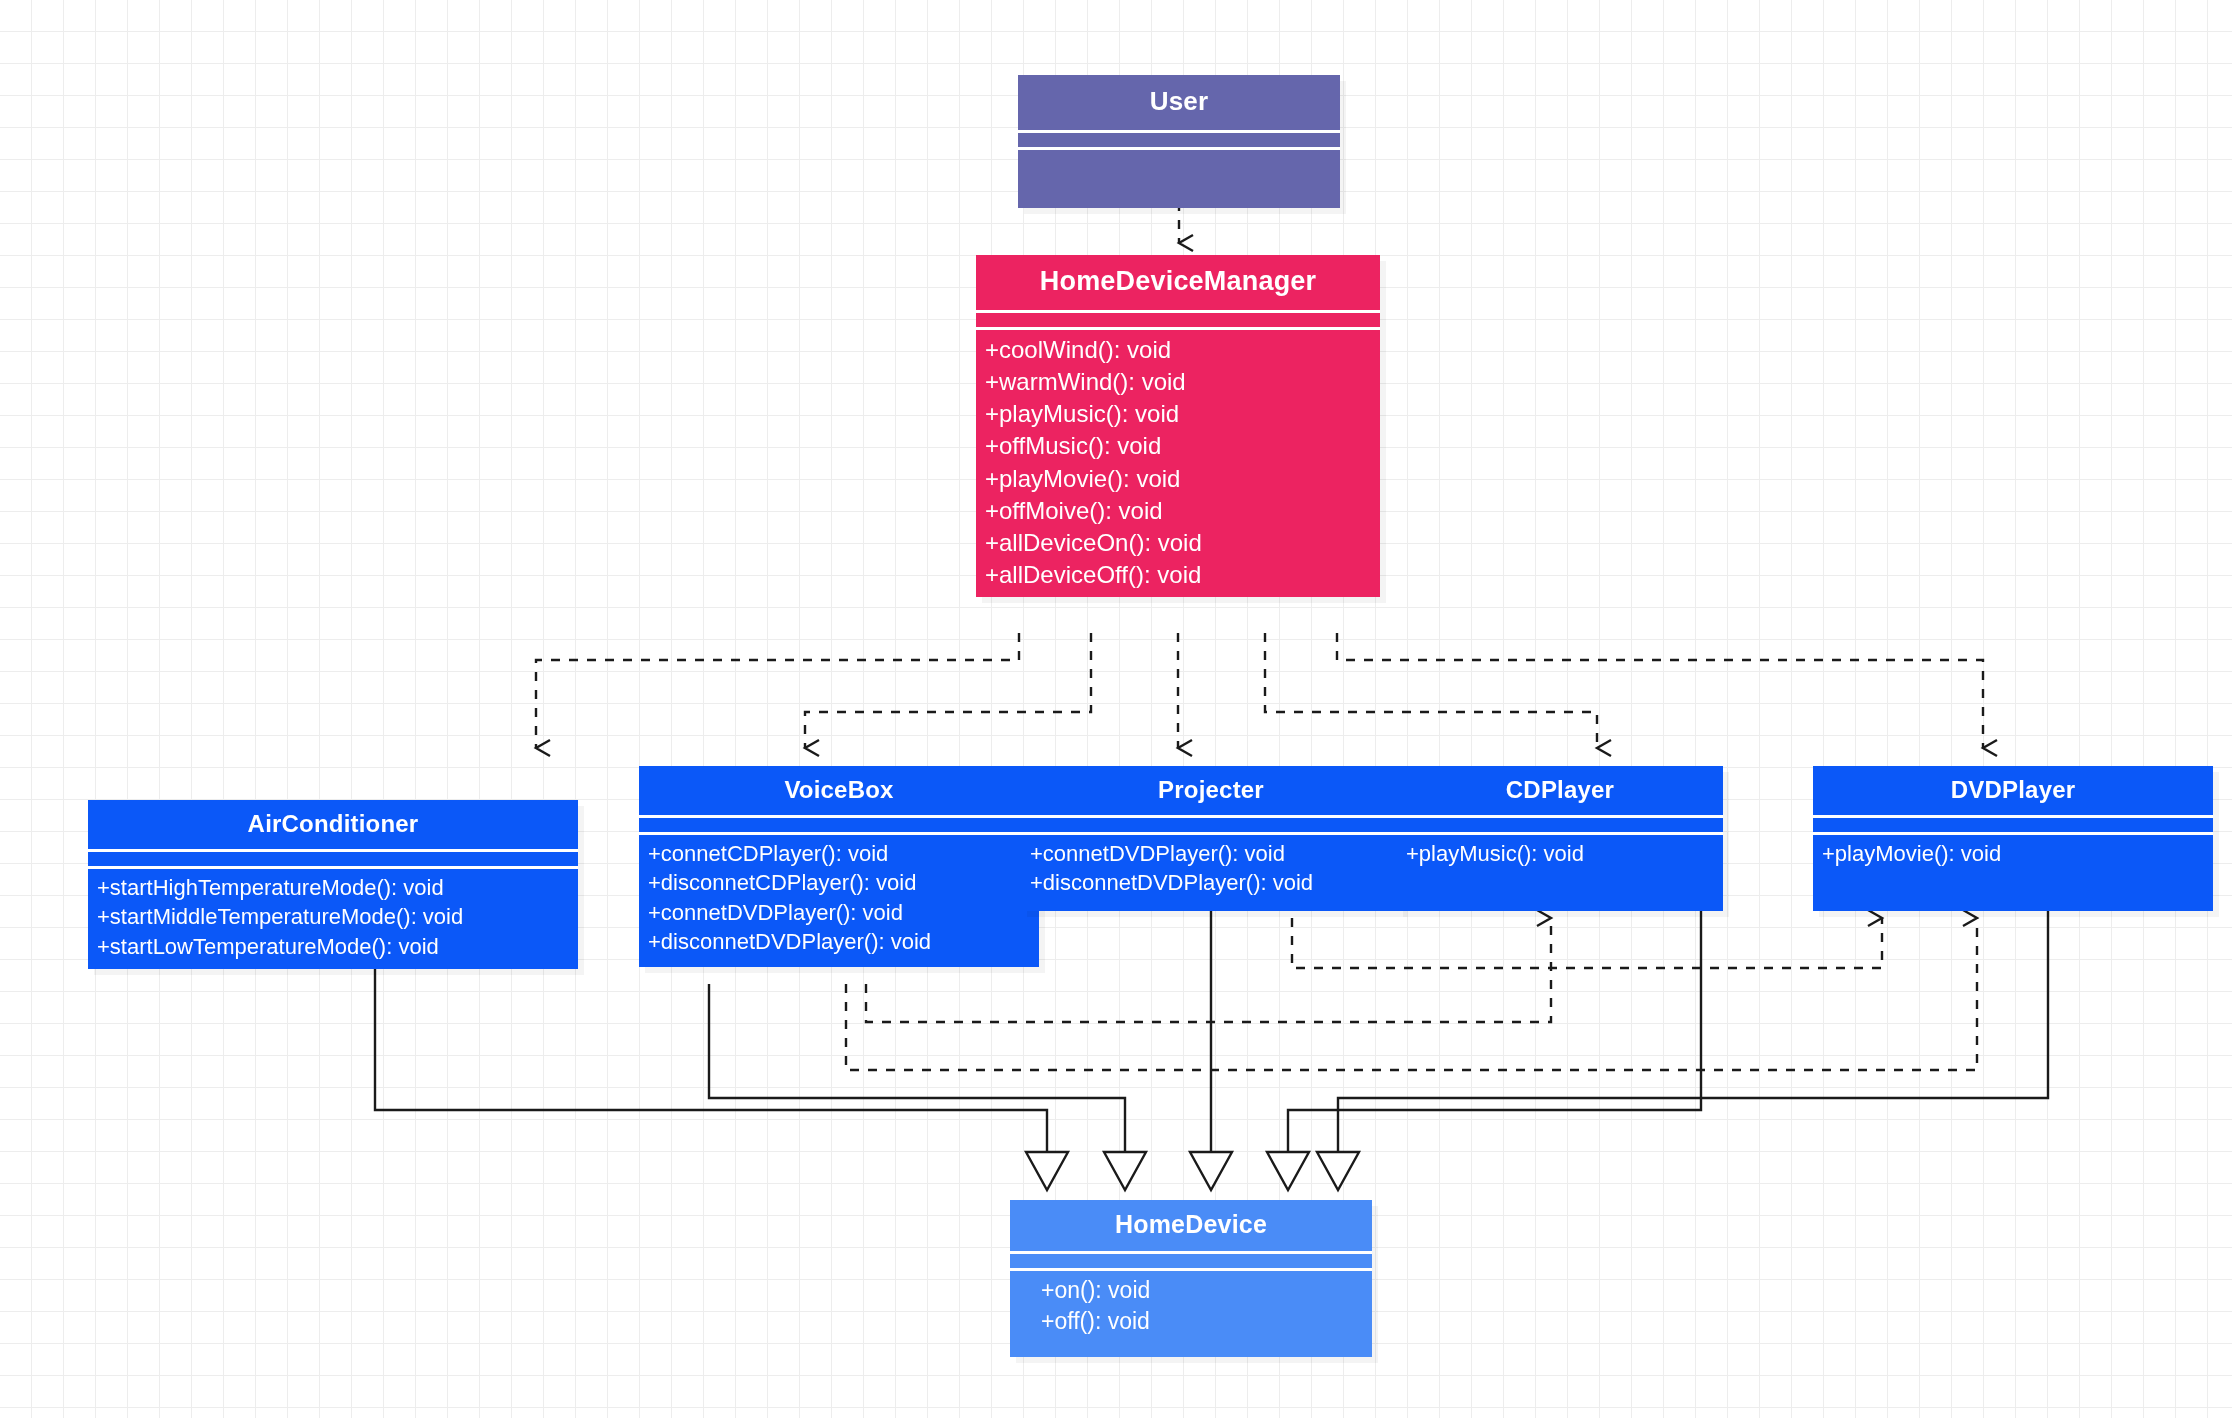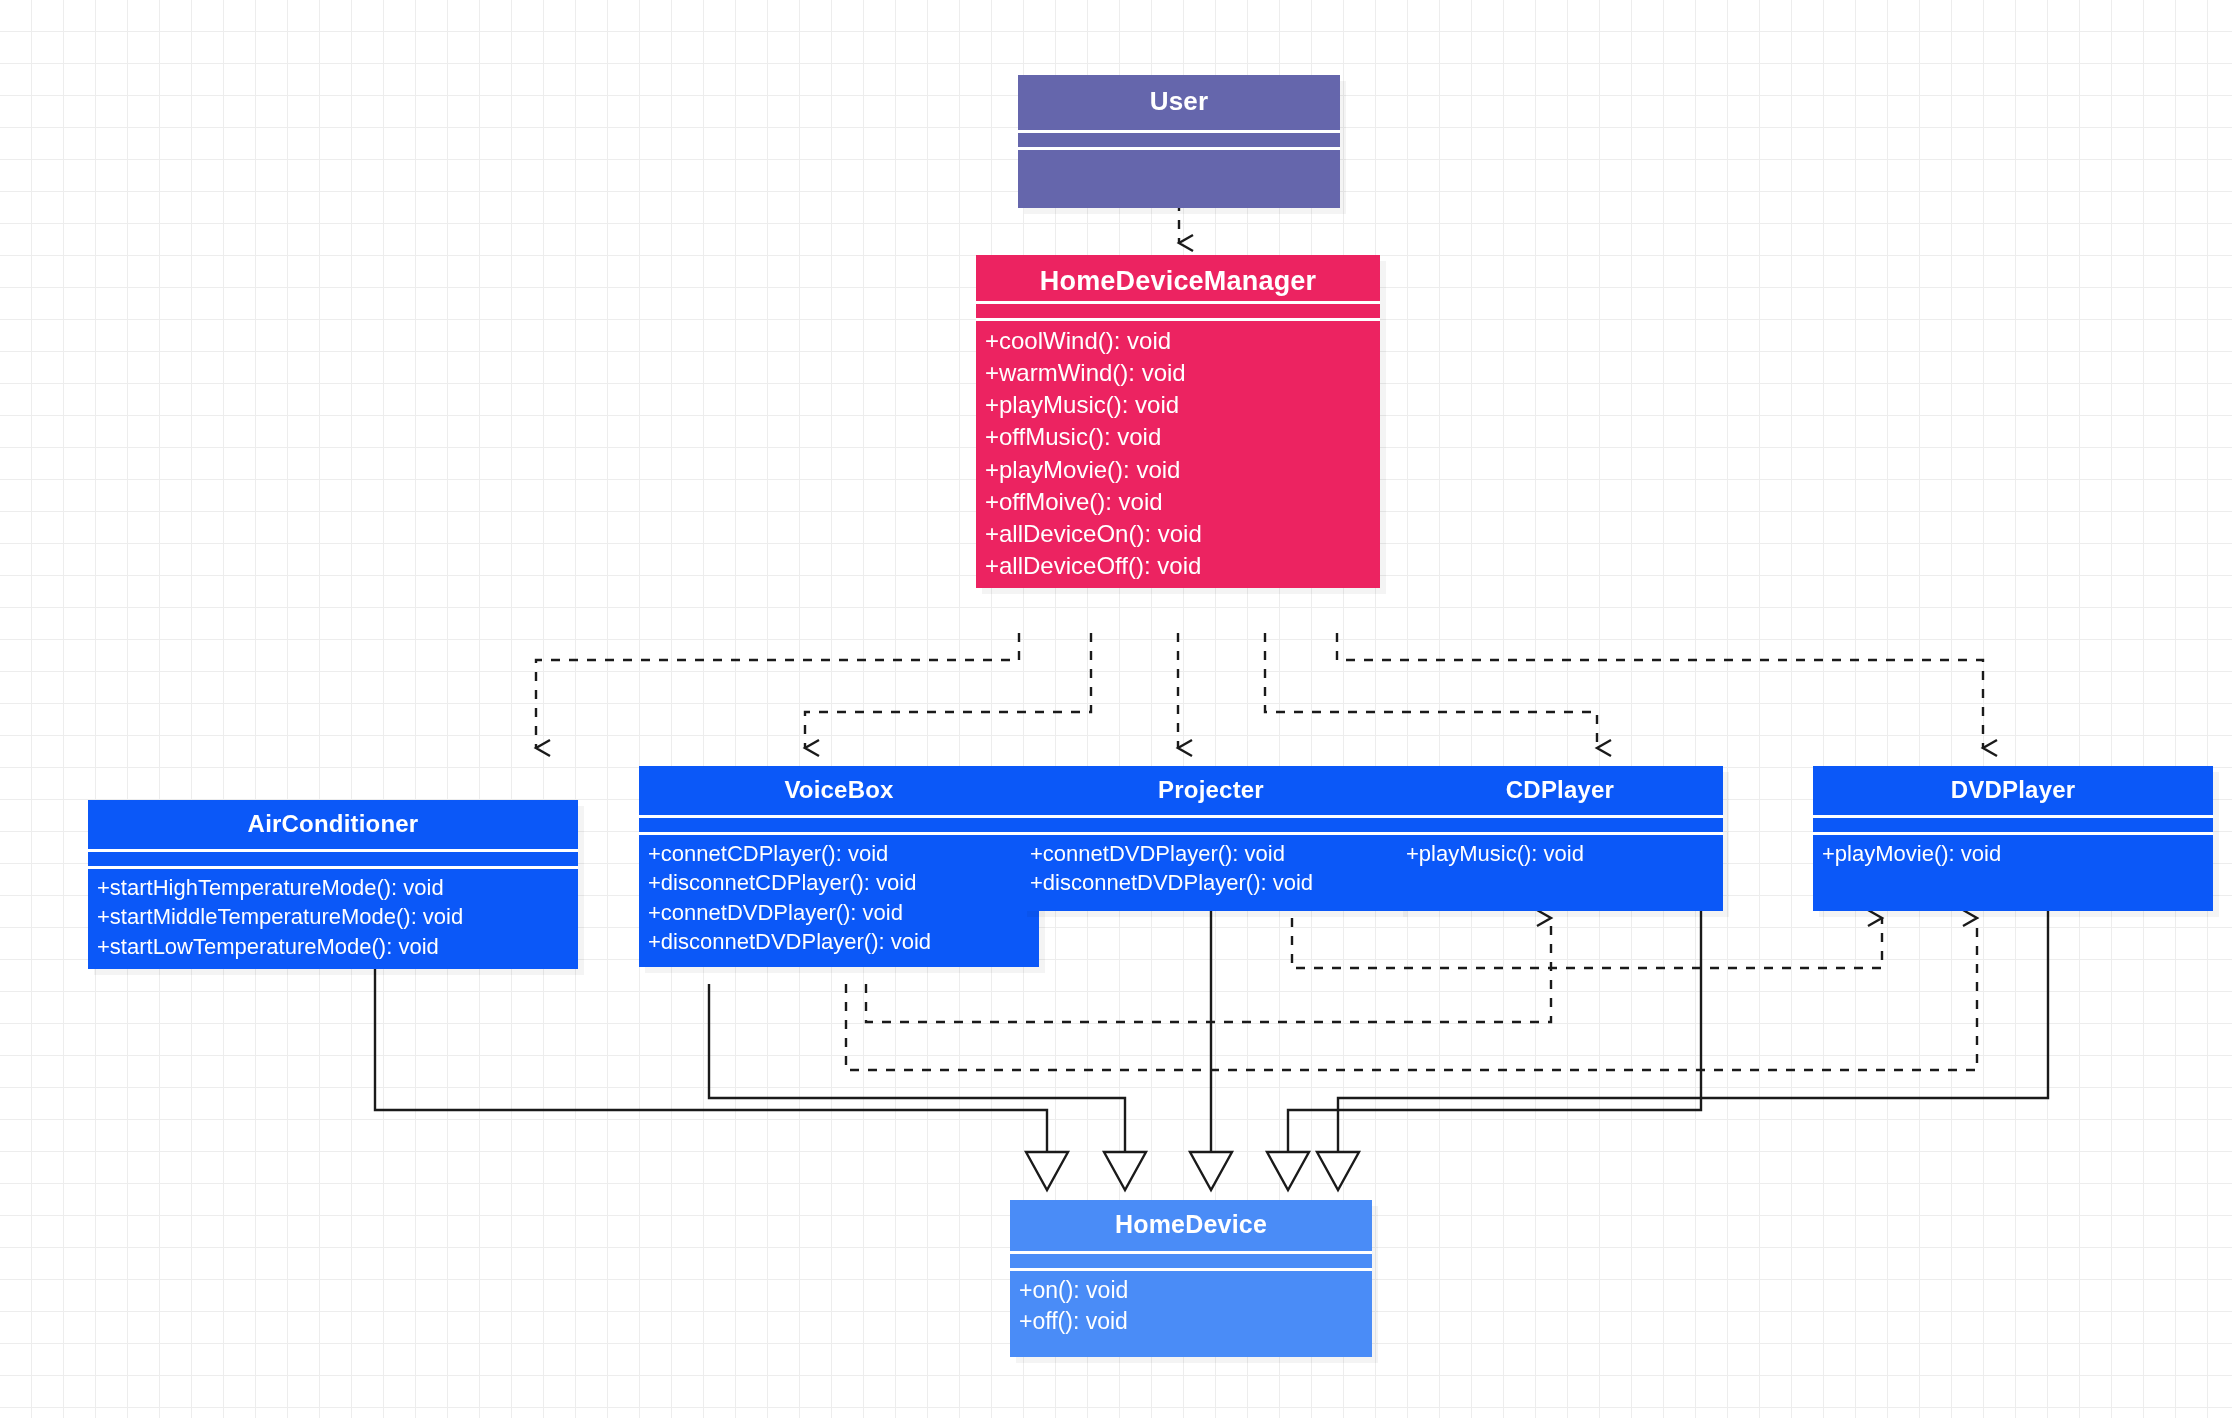--- a/index.html
+++ b/index.html
@@ -64,42 +64,42 @@
   .c-manager  { background: #ec2361; }
   .c-device   { background: #0b58f8; }
   .c-abstract { background: #4a8cf7; }
 
   
   #cls-user        { left: 1018px; top: 75px;  width: 322px; }
   #cls-user .uml-name { font-size: 26px; padding: 11px 0 13px; }
   #cls-user .uml-ops  { height: 48px; }
 
   #cls-manager     { left: 976px;  top: 255px; width: 404px; }
-  #cls-manager .uml-name { font-size: 27px; padding: 11px 0 4px; }
+  #cls-manager .uml-name { font-size: 27px; padding: 11px 0 13px; }
   #cls-manager .uml-op   { font-size: 24px; }
 
   #cls-airconditioner { left: 88px;  top: 766px; width: 490px; margin-top: 34px; }
   #cls-voicebox       { left: 639px; top: 766px; width: 400px; }
   #cls-projecter      { left: 1021px;top: 766px; width: 380px; }
   #cls-cdplayer       { left: 1397px;top: 766px; width: 326px; }
   #cls-dvdplayer      { left: 1813px;top: 766px; width: 400px; }
   #cls-homedevice     { left: 1010px;top: 1200px; width: 362px; }
 
   .lvl2 .uml-name { font-size: 24px; padding: 10px 0 11px; }
   .lvl2 .uml-op   { font-size: 22px; }
   #cls-homedevice .uml-name { font-size: 25px; padding: 10px 0 12px; }
   #cls-homedevice .uml-op   { font-size: 23px; }
 
   
   #cls-airconditioner .uml-ops { min-height: 90px; }
   #cls-voicebox .uml-ops       { min-height: 122px; }
   #cls-projecter .uml-ops      { min-height: 66px; }
   #cls-cdplayer .uml-ops       { min-height: 66px; }
   #cls-dvdplayer .uml-ops      { min-height: 66px; }
-  #cls-homedevice .uml-ops     { min-height: 76px; }
+  #cls-homedevice .uml-ops     { min-height: 76px; padding-left: 22px; }
 </style>
 </head>
 <body>
 
 <div id="canvas">
 
   <svg id="edges" viewBox="0 0 2232 1418" xmlns="http://www.w3.org/2000/svg">
     <defs>
       <marker id="openArrowDown" markerWidth="22" markerHeight="22" refX="11" refY="16" orient="auto" markerUnits="userSpaceOnUse">
         <path d="M3,2 L11,16 L19,2" fill="none" stroke="#1a1a1a" stroke-width="2.4"></path>

